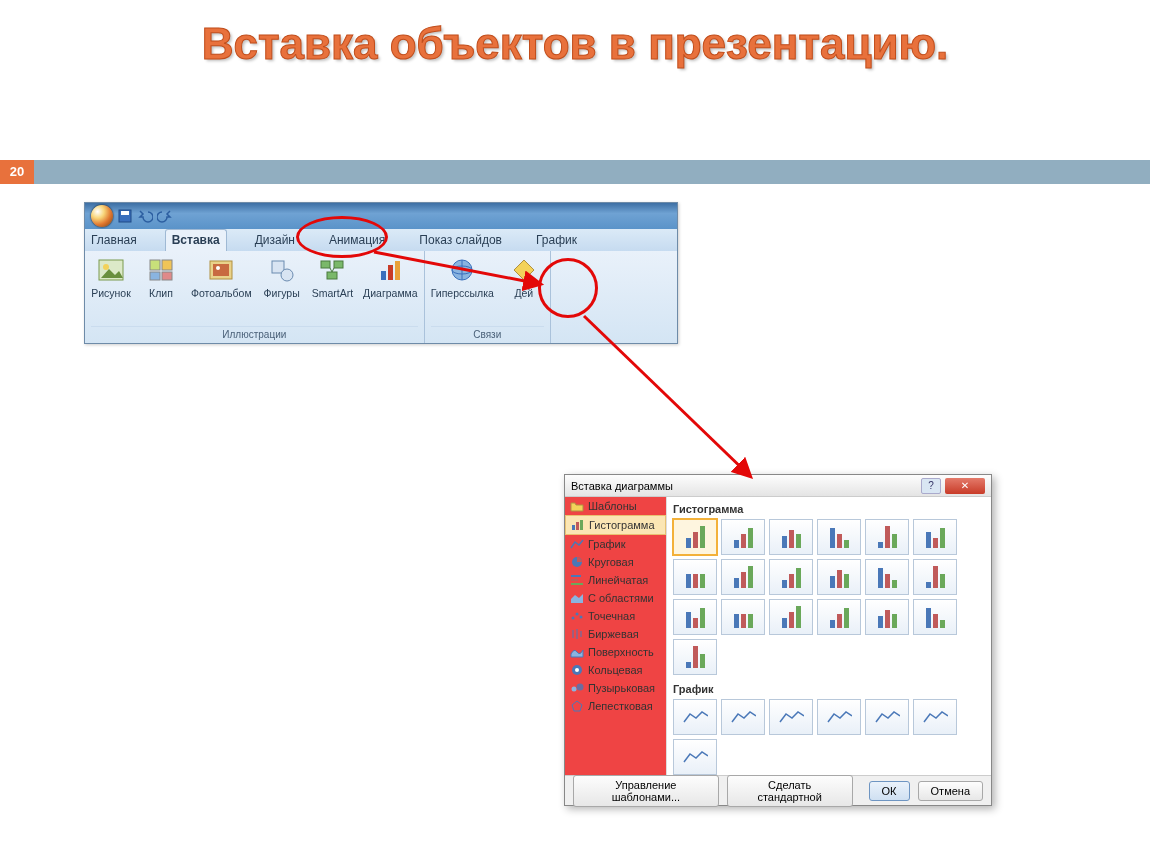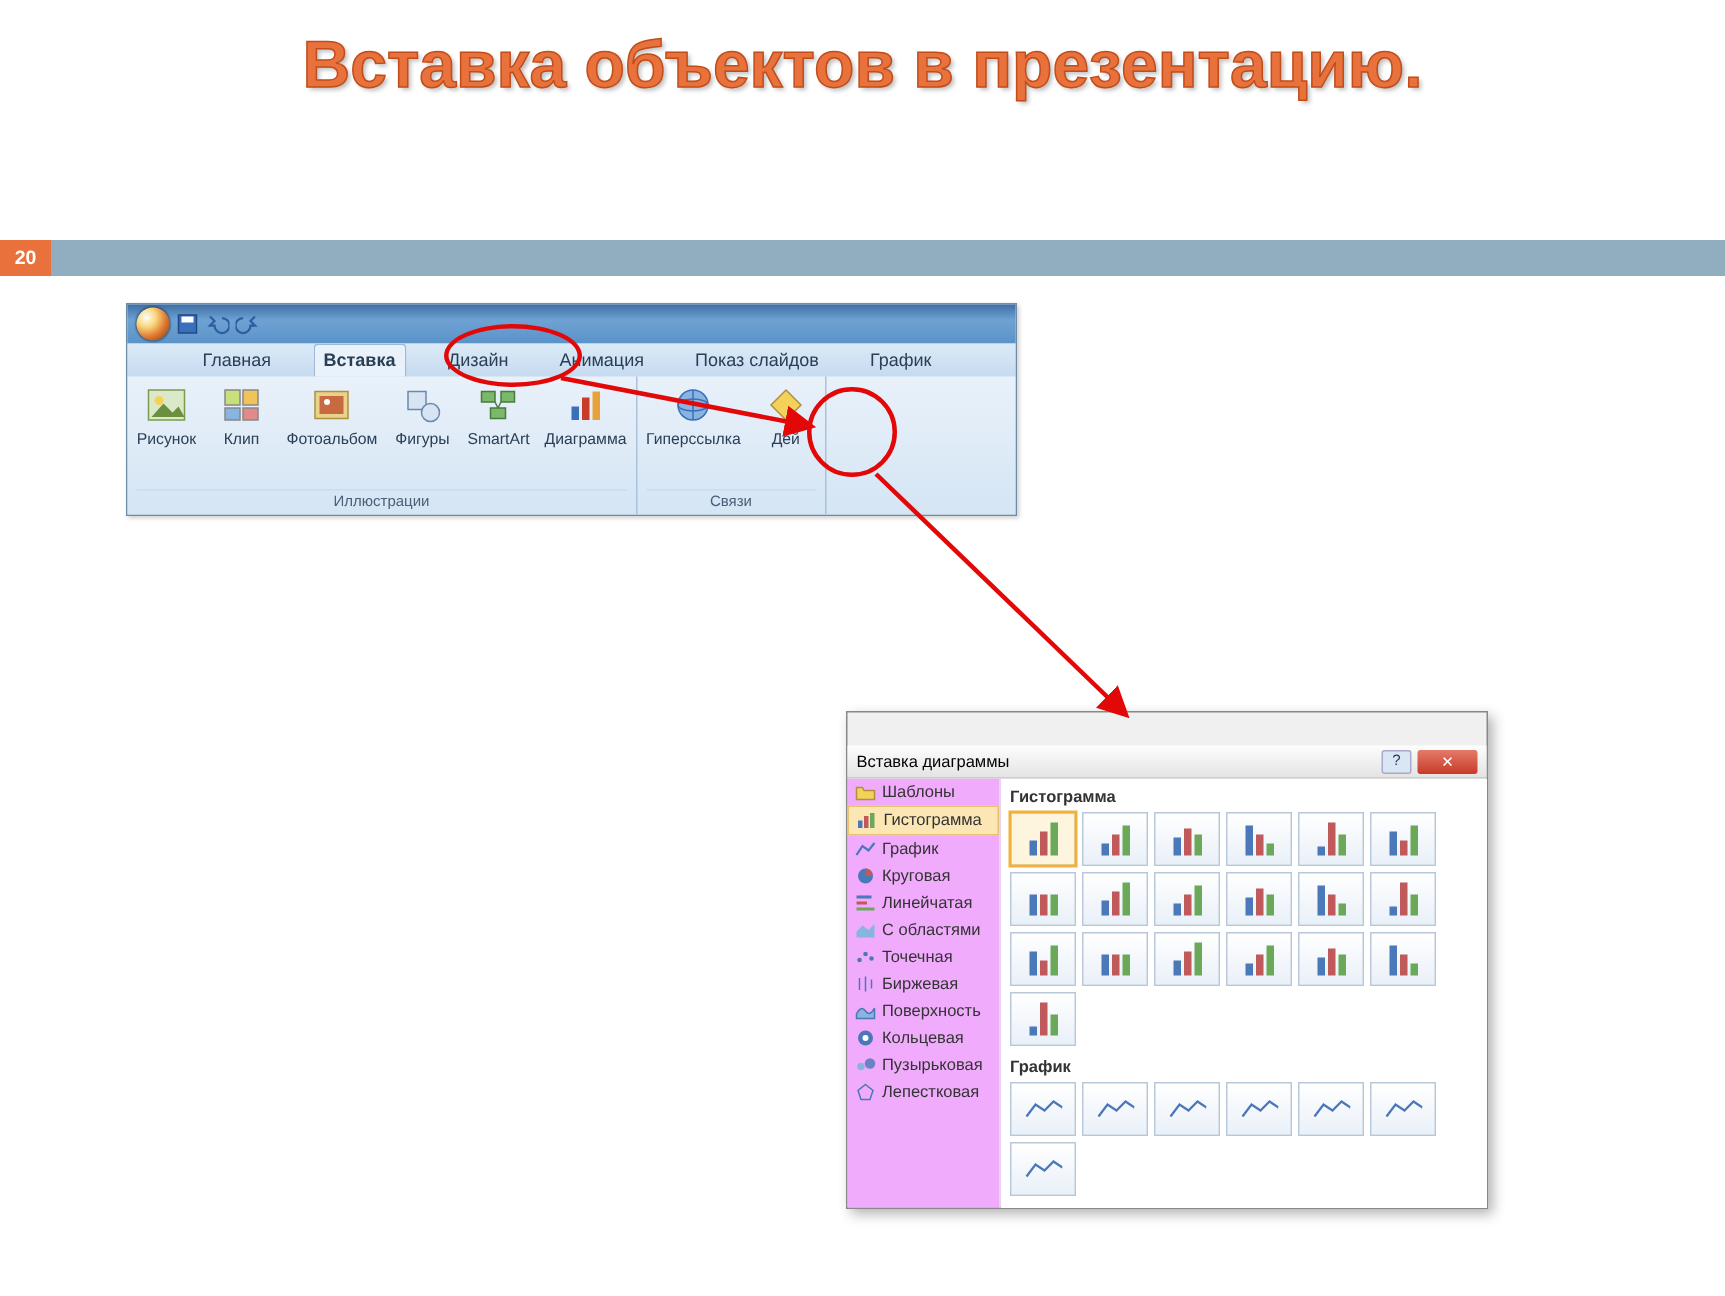--- a/index.html
+++ b/index.html
@@ -43,21 +43,21 @@
   .titlebar {
     height: 26px;
     background: linear-gradient(#3d6fa4,#6fa2d3 40%,#5a93c9);
     display:flex; align-items:center; gap:4px; padding:0 6px;
   }
   .office-btn { width:22px; height:22px; border-radius:50%; background: radial-gradient(circle at 30% 30%, #fff,#f8d67a 30%,#e07830 60%,#6d3a10); box-shadow:0 0 2px #000; }
   .qat-icon { width:16px; height:16px; display:inline-block; }
   .tabstrip {
     height: 22px;
     background: linear-gradient(#dbeaf7,#c6dbf0);
-    display:flex; align-items:flex-end; padding-left: 44px; gap: 22px;
+    display:flex; align-items:flex-end; gap: 22px;
     font-size: 12px; color:#2a3f55;
   }
   .tab { padding: 3px 6px 4px; cursor:pointer; }
   .tab.active { background:#e9f1fa; border:1px solid #9fb9d4; border-bottom:none; border-radius:3px 3px 0 0; font-weight:bold; }
   .ribbon-body {
     height: 92px;
     background: linear-gradient(#e9f1fa,#d4e5f4);
     display:flex;
   }
   .group { border-right:1px solid #aac2db; padding:4px 6px 0; display:flex; flex-direction:column; align-items:center; }
@@ -69,26 +69,26 @@
   .dialog {
     position:absolute;
     left: 564px; top: 474px;
     width: 428px; height: 332px;
     background:#f0f0f0;
     border:1px solid #888;
     box-shadow: 3px 3px 8px rgba(0,0,0,0.3);
     display:flex; flex-direction:column;
     font-size:11px;
   }
-  .dlg-title { height:22px; background:linear-gradient(#fdfdfd,#e4e4e4); border-bottom:1px solid #ccc; display:flex; align-items:center; padding:0 6px;margin-top:22px; }
+  .dlg-title { height:22px; background:linear-gradient(#fdfdfd,#e4e4e4); border-bottom:1px solid #ccc; display:flex; align-items:center; padding:0 6px; }
   .dlg-title .spacer{flex:1}
   .dlg-close { width:40px; height:16px; background:linear-gradient(#e47a6a,#c83b28); color:#fff; border-radius:2px; font-size:10px; display:flex; align-items:center; justify-content:center; cursor:pointer; }
   .dlg-help { width:20px; height:16px; margin-right:4px; background:#d9e6f3; border:1px solid #aac; border-radius:2px; font-size:10px; display:flex;align-items:center;justify-content:center;color:#336;cursor:pointer;}
   .dlg-body { flex:1; display:flex; overflow:hidden; }
-  .dlg-nav { width:102px; background:#f0abfc; border-right:1px solid #ddd; overflow-y:auto; }
+  .dlg-nav { width:102px; background:#ef4444; border-right:1px solid #ddd; overflow-y:auto; }
   .nav-item { display:flex; align-items:center; gap:4px; padding:3px 5px; cursor:pointer; color:#333; }
   .nav-item.sel { background:#fbe6b4; border:1px solid #e9c271; }
   .nav-ic { width:14px; height:12px; display:inline-flex; align-items:center; justify-content:center; }
   .dlg-main { flex:1; overflow-y:auto; padding:4px 6px; background:#fff; }
   .cat-hdr { font-weight:bold; padding:2px 0 4px; color:#333; }
   .thumb-row { display:flex; flex-wrap:wrap; gap:4px; margin-bottom:6px; }
   .thumb { width:44px; height:36px; border:1px solid #b8c8da; background:linear-gradient(#fff,#e9f0f8); display:flex; align-items:center; justify-content:center; cursor:pointer; }
   .thumb.sel { outline:2px solid #f3b13a; outline-offset:-1px; background:#fef5df; }
   .dlg-footer { height:30px; border-top:1px solid #ccc; background:#f0f0f0; display:flex; align-items:center; padding:0 8px; gap:8px; }
   .dlg-footer .spacer{flex:1}
@@ -519,20 +519,27 @@
             </svg>
           </div>
           <div class="thumb">
             <svg class="lineg">
               <polyline points="2,14 8,6 14,10 20,4 26,8" fill="none" stroke="#4a78b8" stroke-width="1.5"></polyline>
             </svg>
           </div>
         </div>
       </div>
   </div>
+  <div class="dlg-footer">
+    <button class="dlgbtn">Управление шаблонами...</button>
+    <button class="dlgbtn">Сделать стандартной</button>
+    <span class="spacer"></span>
+    <button class="dlgbtn primary">ОК</button>
+    <button class="dlgbtn">Отмена</button>
+  </div>
 </div>
 
 <div class="anno circle1"></div>
 <div class="anno circle2"></div>
 
 <svg class="arrows">
   <defs>
     <marker id="ah" viewBox="0 0 10 10" refX="8" refY="5" markerWidth="7" markerHeight="7" orient="auto">
       <path d="M0 0 L10 5 L0 10 z" fill="#e30808"></path>
     </marker>

